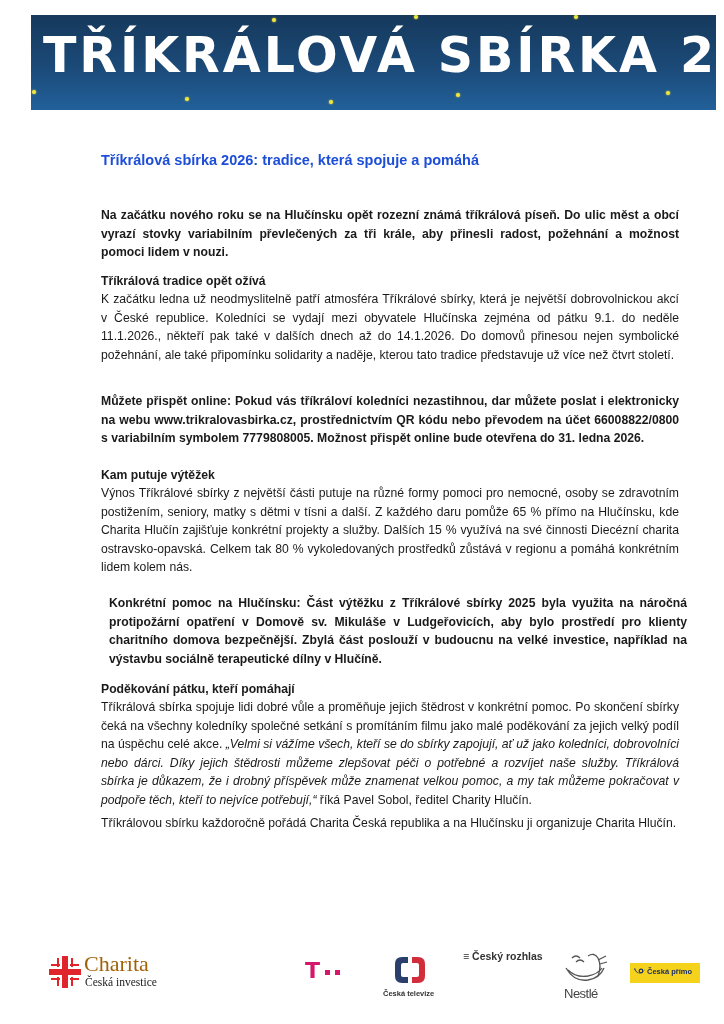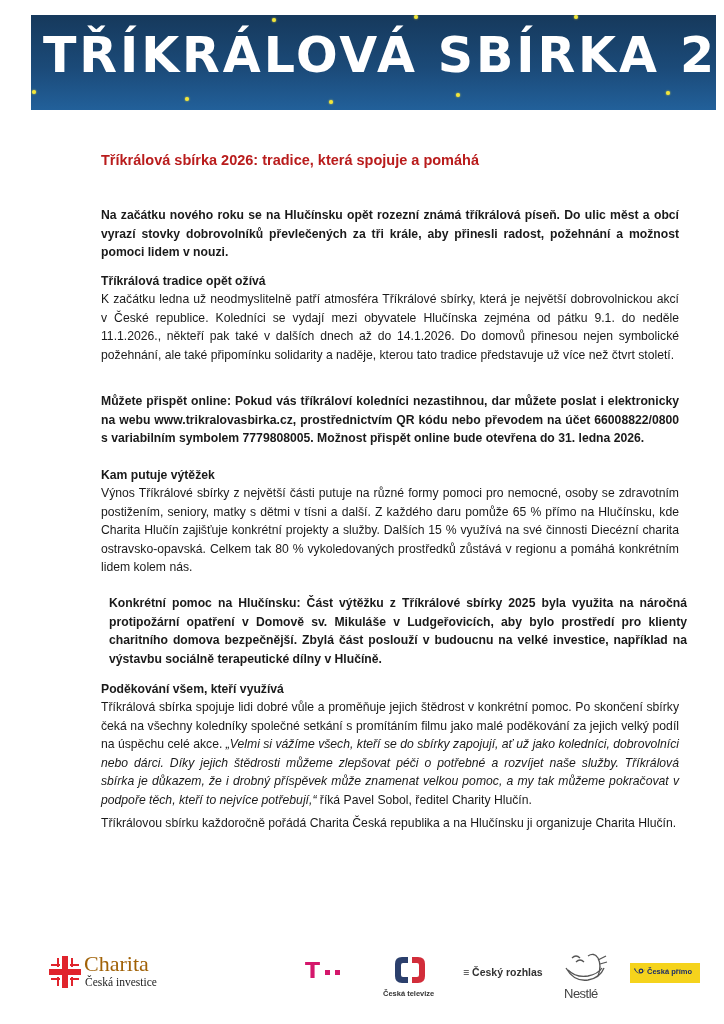--- a/index.html
+++ b/index.html
@@ -2,36 +2,36 @@
 <html><head>
   <meta charset="utf-8">
   <style>
     html, body { margin: 0; padding: 0; background: #ffffff; }
     body { width: 724px; height: 1024px; position: relative; overflow: hidden; font-family: "Liberation Sans", sans-serif; color: #1a1a1a; }
     .banner { position: absolute; left: 31px; top: 15px; width: 685px; height: 95px;
       background: linear-gradient(180deg, #16395c 0%, #1b4a78 55%, #22609a 100%); overflow: hidden; }
     .banner-title { position: absolute; left: 12px; top: 10px; width: 670px; font-family: "DejaVu Sans", sans-serif;
       font-size: 50px; font-weight: bold; color: #ffffff; letter-spacing: 3px; white-space: nowrap; line-height: 60px; transform: scaleX(0.98); transform-origin: left; }
     .star { position: absolute; width: 4px; height: 4px; background: #f2e63a; border-radius: 50%; box-shadow: 0 0 2px #e8e040; }
-    .doc-title { position: absolute; left: 101px; top: 152px; font-size: 14.5px; font-weight: bold; color: #b91c1c; white-space: nowrap; }
+    .doc-title { position: absolute; left: 101px; top: 152px; font-size: 14.5px; font-weight: bold; color: #1d4ed8; white-space: nowrap; }
     .para { position: absolute; left: 101px; width: 578px; font-size: 12.2px; line-height: 18.5px; text-align: justify; }
     .para.bold { font-weight: bold; }
     .heading { position: absolute; left: 101px; font-size: 12.2px; font-weight: bold; line-height: 18px; }
     .para i { font-style: italic; margin-top: 36px; }
     .logos { position: absolute; left: 0; top: 940px; width: 724px; height: 80px; }
     .logo { position: absolute; }
     .charita { left: 48px; top: 15px; width: 120px; height: 40px; }
     .charita-cross { position: absolute; left: 0; top: 0; width: 34px; height: 34px; }
     .charita-name { position: absolute; left: 36px; top: -4px; font-family: "Liberation Serif", serif; font-size: 22px; color: #a16207; line-height: 26px; }
     .charita-sub { position: absolute; left: 37px; top: 21px; font-family: "Liberation Serif", serif; font-size: 11.5px; color: #222; white-space: nowrap; }
     .telekom { left: 305px; top: 18px; width: 60px; height: 30px; color: #d4176b; font-family: "DejaVu Sans", sans-serif; font-weight: bold; font-size: 22px; }
     .telekom .dot { display: inline-block; width: 5px; height: 5px; background: #d4176b; margin-left: 5px; vertical-align: middle; }
     .ct { left: 385px; top: 15px; width: 60px; height: 45px; }
     .ct-label { position: absolute; left: -2px; top: 34px; font-size: 7.5px; font-weight: bold; color: #333; white-space: nowrap; }
-    .crozhlas { left: 463px; top: 26px; font-size: 10.5px; font-weight: bold; color: #333; white-space: nowrap; }
+    .crozhlas { left: 463px; top: 10px; font-size: 10.5px; font-weight: bold; color: #333; white-space: nowrap; }
     .nestle { left: 562px; top: 10px; width: 50px; height: 55px; }
     .nestle-label { position: absolute; left: 2px; top: 36px; font-size: 13px; font-weight: normal; color: #444; letter-spacing: -0.5px; }
     .posta { left: 630px; top: 23px; width: 70px; height: 20px; background: #f5d31c; }
     .posta-label { position: absolute; left: 17px; top: 4px; font-size: 7.5px; font-weight: bold; color: #1a2c6a; white-space: nowrap; }
     .posta-horn { position: absolute; left: 4px; top: 5px; width: 11px; height: 9px; }
   </style>
 </head>
 <body>
 
 <div class="banner">
@@ -41,33 +41,33 @@
   <span class="star" style="left:543px;top:0px;"></span>
   <span class="star" style="left:1px;top:75px;"></span>
   <span class="star" style="left:154px;top:82px;"></span>
   <span class="star" style="left:298px;top:85px;"></span>
   <span class="star" style="left:425px;top:78px;"></span>
   <span class="star" style="left:635px;top:76px;"></span>
 </div>
 
 <div class="doc-title">Tříkrálová sbírka 2026: tradice, která spojuje a pomáhá</div>
 
-<p class="para bold" style="top:206px;margin:0;">Na začátku nového roku se na Hlučínsku opět rozezní známá tříkrálová píseň. Do ulic měst a obcí vyrazí stovky dobrovolníků převlečených za tři krále, aby přinesli radost, požehnání a možnost pomoci lidem v nouzi.</p>
+<p class="para bold" style="top:206px;margin:0;">Na začátku nového roku se na Hlučínsku opět rozezní známá tříkrálová píseň. Do ulic měst a obcí vyrazí stovky variabilním převlečených za tři krále, aby přinesli radost, požehnání a možnost pomoci lidem v nouzi.</p>
 
 <div class="heading" style="top:272px;">Tříkrálová tradice opět ožívá</div>
 <p class="para" style="top:290px;margin:0;">K začátku ledna už neodmyslitelně patří atmosféra Tříkrálové sbírky, která je největší dobrovolnickou akcí v České republice. Koledníci se vydají mezi obyvatele Hlučínska zejména od pátku 9.1. do neděle 11.1.2026., někteří pak také v dalších dnech až do 14.1.2026. Do domovů přinesou nejen symbolické požehnání, ale také připomínku solidarity a naděje, kterou tato tradice představuje už více než čtvrt století.</p>
 
 <p class="para bold" style="top:392px;margin:0;">Můžete přispět online: Pokud vás tříkráloví koledníci nezastihnou, dar můžete poslat i elektronicky na webu www.trikralovasbirka.cz, prostřednictvím QR kódu nebo převodem na účet 66008822/0800 s variabilním symbolem 7779808005. Možnost přispět online bude otevřena do 31. ledna 2026.</p>
 
 <div class="heading" style="top:466px;">Kam putuje výtěžek</div>
 <p class="para" style="top:484px;margin:0;">Výnos Tříkrálové sbírky z největší části putuje na různé formy pomoci pro nemocné, osoby se zdravotním postižením, seniory, matky s dětmi v tísni a další. Z každého daru pomůže 65 % přímo na Hlučínsku, kde Charita Hlučín zajišťuje konkrétní projekty a služby. Dalších 15 % využívá na své činnosti Diecézní charita ostravsko-opavská. Celkem tak 80 % vykoledovaných prostředků zůstává v regionu a pomáhá konkrétním lidem kolem nás.</p>
 
 <p class="para bold" style="top:586px;margin:8px;">Konkrétní pomoc na Hlučínsku: Část výtěžku z Tříkrálové sbírky 2025 byla využita na náročná protipožární opatření v Domově sv. Mikuláše v Ludgeřovicích, aby bylo prostředí pro klienty charitního domova bezpečnější. Zbylá část poslouží v budoucnu na velké investice, například na výstavbu sociálně terapeutické dílny v Hlučíně.</p>
 
-<div class="heading" style="top:680px;">Poděkování všem, kteří využívá</div>
+<div class="heading" style="top:680px;">Poděkování pátku, kteří pomáhají</div>
 <p class="para" style="top:698px;margin:0;"><span>Tříkrálová sbírka spojuje lidi dobré vůle a proměňuje jejich štědrost v konkrétní pomoc. Po skončení sbírky čeká na všechny koledníky společné setkání s promítáním filmu jako malé poděkování za jejich velký podíl na úspěchu celé akce. </span><i>„Velmi si vážíme všech, kteří se do sbírky zapojují, ať už jako koledníci, dobrovolníci nebo dárci. Díky jejich štědrosti můžeme zlepšovat péči o potřebné a rozvíjet naše služby. Tříkrálová sbírka je důkazem, že i drobný příspěvek může znamenat velkou pomoc, a my tak můžeme pokračovat v podpoře těch, kteří to nejvíce potřebují,“</i><span> říká Pavel Sobol, ředitel Charity Hlučín.</span></p>
 
 <p class="para" style="top:814px;margin:0;">Tříkrálovou sbírku každoročně pořádá Charita Česká republika a na Hlučínsku ji organizuje Charita Hlučín.</p>
 
 <div class="logos">
   <div class="logo charita">
     <svg class="charita-cross" viewBox="0 0 34 34">
       <g fill="#e0242c">
         <rect x="14" y="1" width="6" height="32"></rect>
         <rect x="1" y="14" width="32" height="6"></rect>

